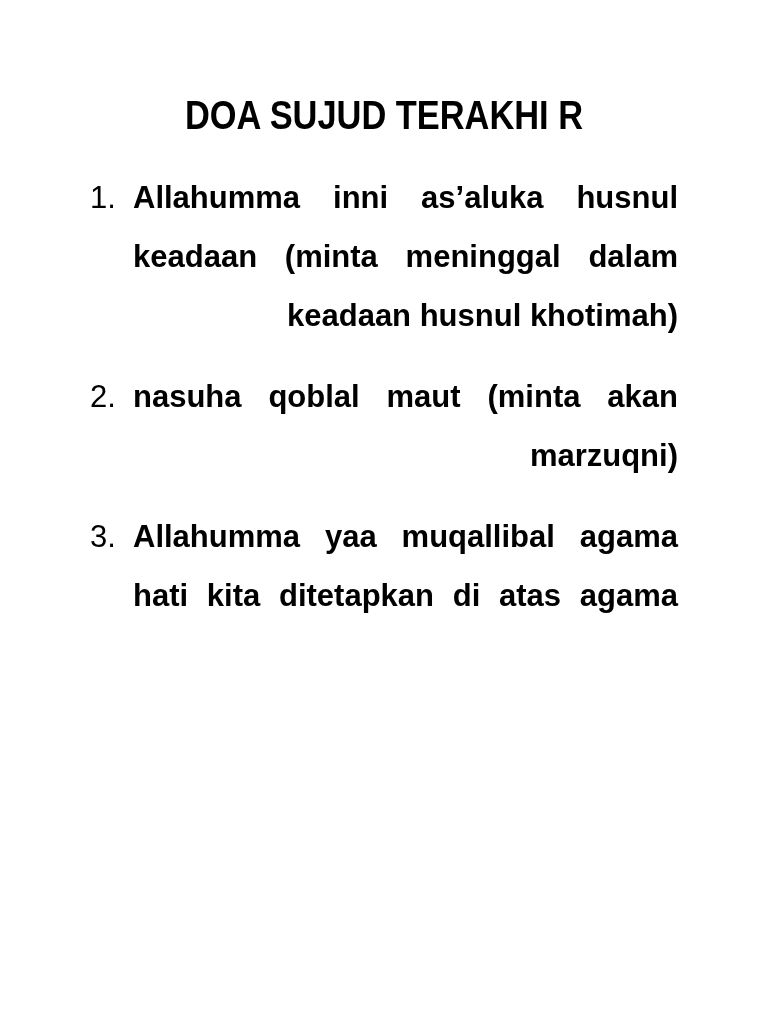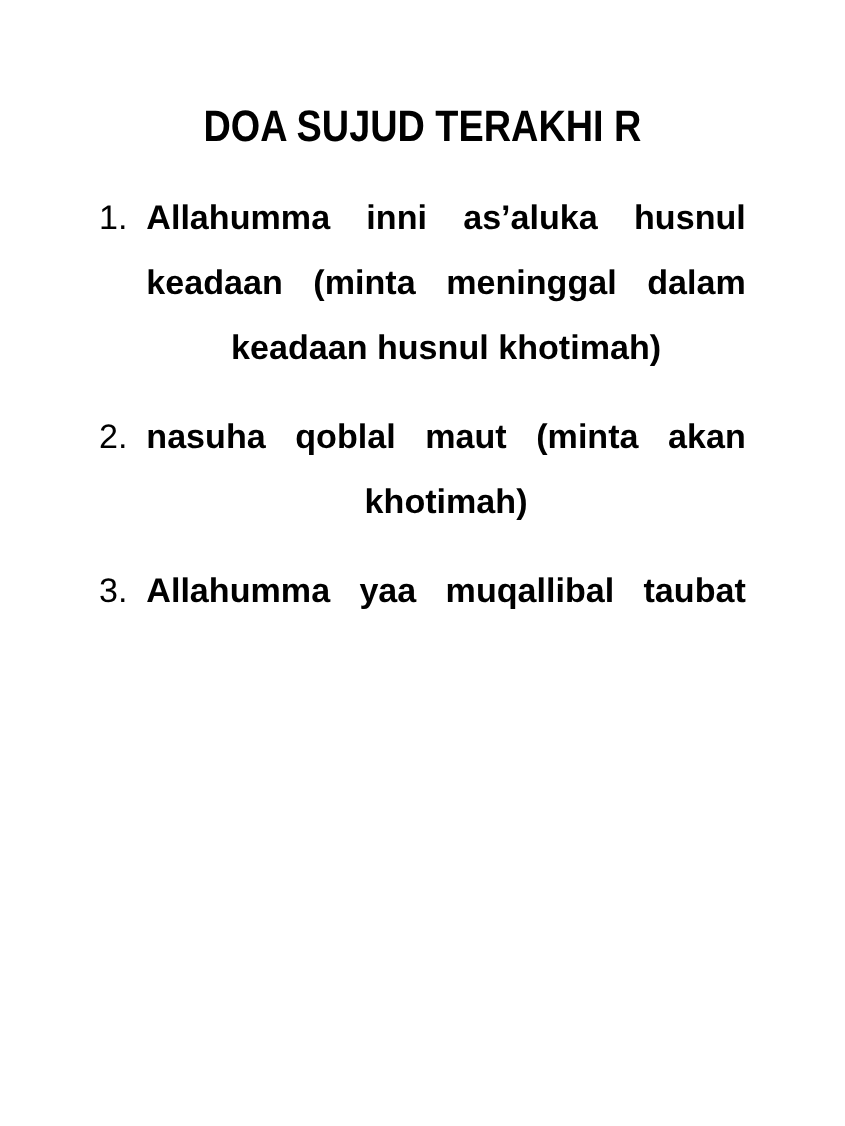--- a/index.html
+++ b/index.html
@@ -47,21 +47,21 @@
     line-height: 59px;
   }
   .item-lines {
     width: 545px;
     flex: 0 0 545px;
     font-weight: bold;
   }
   .text-line {
     font-size: 31px;
     line-height: 59px;
-    text-align: center;
+    text-align: right;
   }
   .text-line.just {
     text-align: justify;
     text-align-last: justify;
     text-justify: inter-word;
   }
 </style>
 </head>
 <body>
 
@@ -77,25 +77,26 @@
         <div class="text-line just">Allahumma inni as’aluka husnul</div>
         <div class="text-line just">keadaan (minta meninggal dalam</div>
         <div class="text-line">keadaan husnul khotimah)</div>
       </div>
     </div>
 
     <div class="item">
       <div class="item-number">2.</div>
       <div class="item-lines">
         <div class="text-line just">nasuha qoblal maut (minta akan</div>
-        <div class="text-line">khotimah)</div>
+        <div class="text-line">marzuqni)</div>
       </div>
     </div>
 
     <div class="item">
       <div class="item-number">3.</div>
       <div class="item-lines">
-        <div class="text-line just">Allahumma yaa muqallibal taubat</div>
+        <div class="text-line just">Allahumma yaa muqallibal agama</div>
+        <div class="text-line just">hati kita ditetapkan di atas agama</div>
       </div>
     </div>
 
   </div>
 </div>
 
 </body></html>

